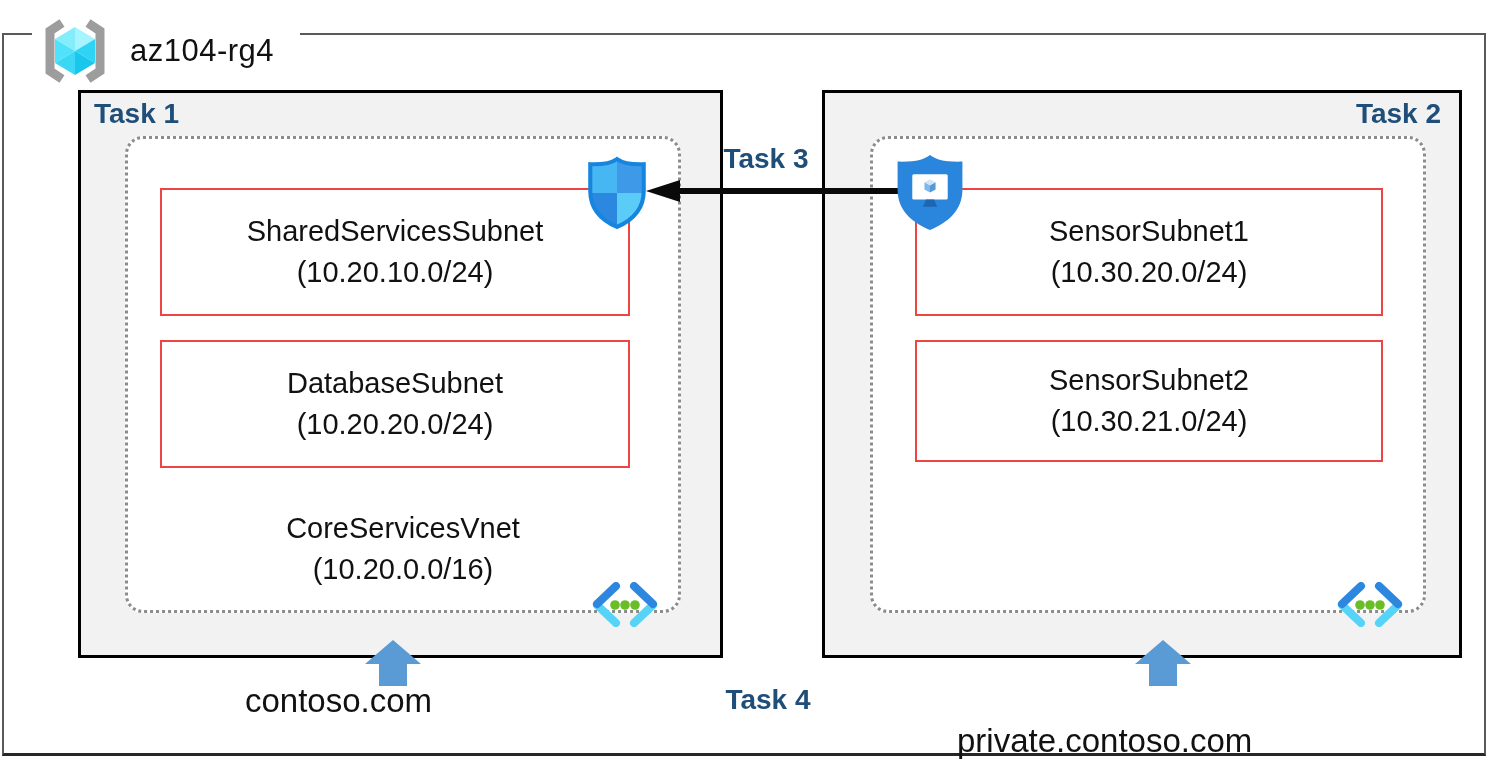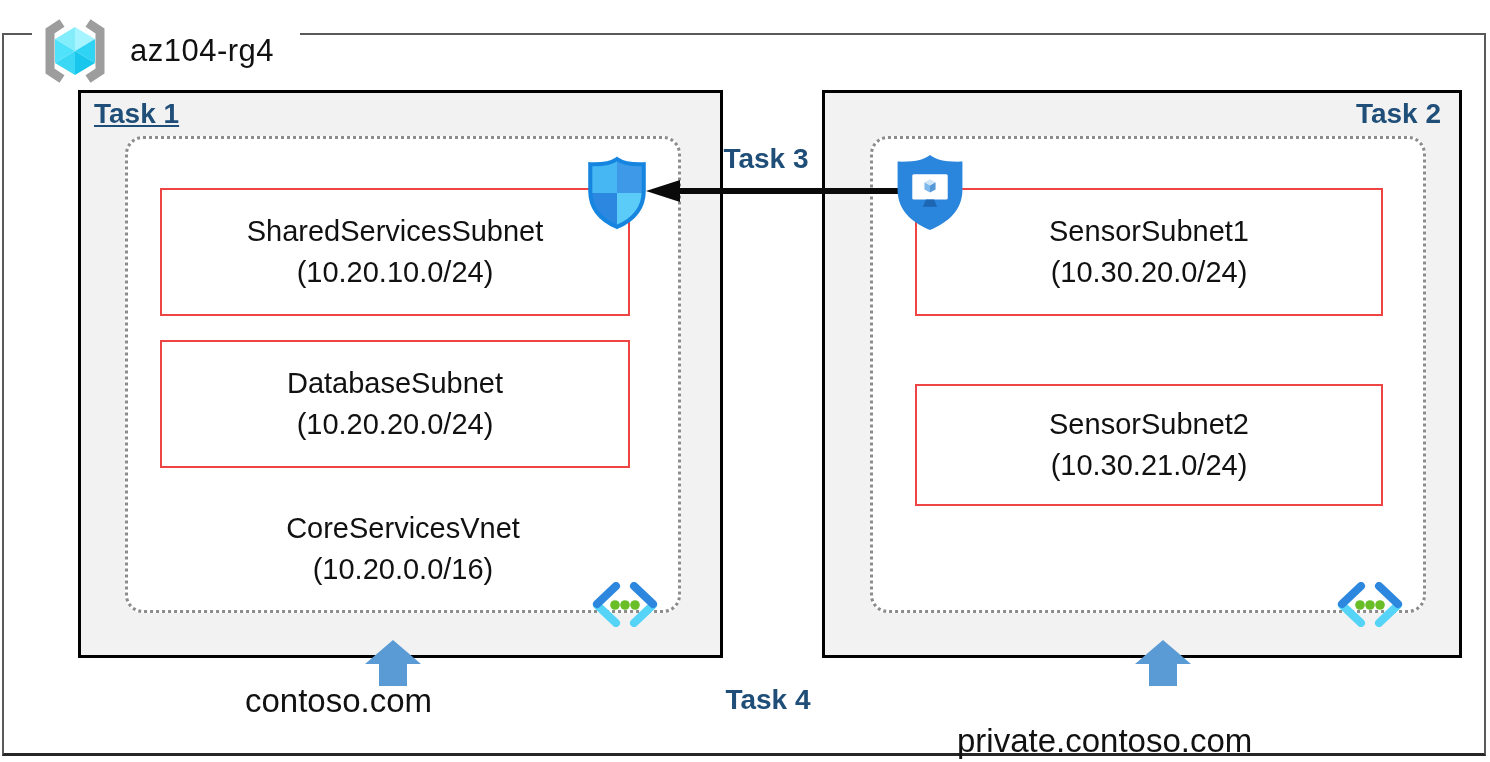--- a/index.html
+++ b/index.html
@@ -45,21 +45,21 @@
       <polygon points="43,9 63,21 43,33" fill="#a6f4ff"></polygon>
       <polygon points="23,21 23,45 43,33" fill="#4fe2fa"></polygon>
       <polygon points="63,21 63,45 43,33" fill="#2fd4f4"></polygon>
       <polygon points="23,45 43,57 43,33" fill="#3ad8f4"></polygon>
       <polygon points="63,45 43,57 43,33" fill="#18c7eb"></polygon>
     </svg>
     <span class="rg-name">az104-rg4</span>
   </div>
 
   <div class="abs task-box" style="left:78px;top:90px;width:645px;height:568px;">
-    <div class="abs task-label" style="left:13px;top:5px;text-decoration:underline;">Task 1</div>
+    <div class="abs task-label" style="left:13px;top:5px;">Task 1</div>
   </div>
 
   <div class="abs task-box" style="left:822px;top:90px;width:640px;height:568px;">
     <div class="abs task-label" style="right:18px;top:5px;">Task 2</div>
   </div>
 
   <div class="abs vnet-box" style="left:125px;top:136px;width:556px;height:477px;"></div>
 
   <div class="abs vnet-box" style="left:870px;top:136px;width:556px;height:477px;"></div>
 
@@ -69,21 +69,21 @@
   </div>
   <div class="abs subnet" style="left:160px;top:340px;width:470px;height:128px;">
     <div>DatabaseSubnet</div>
     <div>(10.20.20.0/24)</div>
   </div>
 
   <div class="abs subnet" style="left:915px;top:188px;width:468px;height:128px;">
     <div>SensorSubnet1</div>
     <div>(10.30.20.0/24)</div>
   </div>
-  <div class="abs subnet" style="left:915px;top:340px;width:468px;height:122px;margin-top:44px;">
+  <div class="abs subnet" style="left:915px;top:340px;width:468px;height:122px;">
     <div>SensorSubnet2</div>
     <div>(10.30.21.0/24)</div>
   </div>
 
   <div class="abs vnet-label" style="left:125px;top:508px;width:556px;">
     <div>CoreServicesVnet</div>
     <div>(10.20.0.0/16)</div>
   </div>
 
   <svg class="abs z6" style="left:590px;top:582px;" width="70" height="45" viewBox="0 0 70 45">

